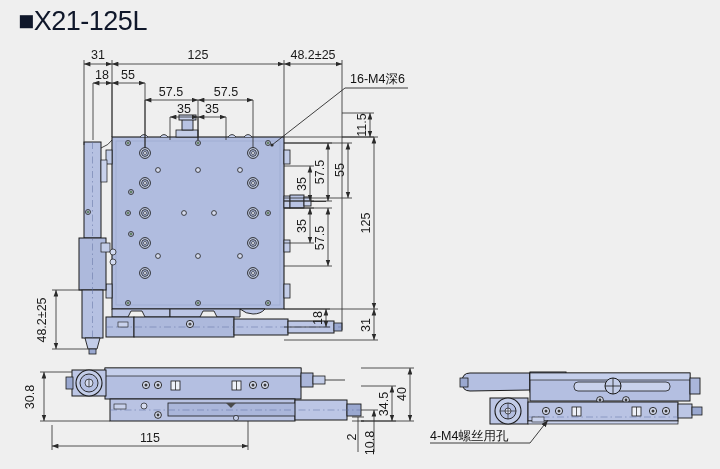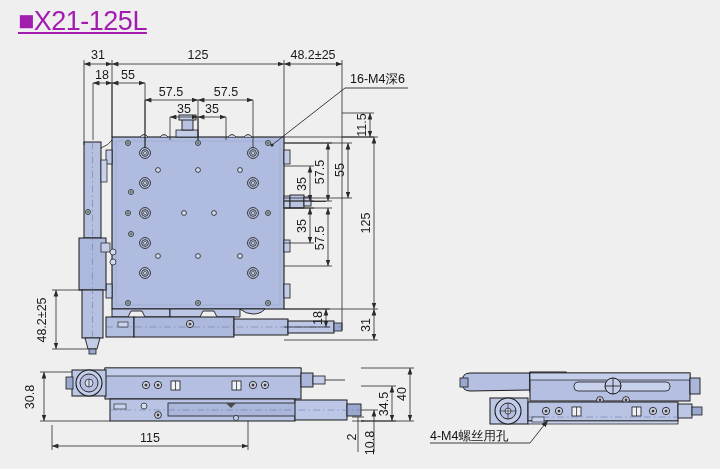--- a/index.html
+++ b/index.html
@@ -6,22 +6,22 @@
   body{
     width:720px;height:469px;
     background:#efefef;
     font-family:"Liberation Sans","DejaVu Sans",sans-serif;
     overflow:hidden;
     position:relative;
   }
   #root{position:absolute;left:0;top:0;width:720px;height:469px;}
   .title{
     position:absolute;left:18px;top:6px;
-    font-size:27px;color:#a21caf;letter-spacing:-0.5px;
-    white-space:nowrap;font-weight:400;text-decoration:underline;
+    font-size:27px;color:#0f172a;letter-spacing:-0.5px;
+    white-space:nowrap;font-weight:400;
   }
   svg{position:absolute;left:0;top:0;}
   .dimtxt{
     font-family:"Liberation Sans","DejaVu Sans",sans-serif;
     font-size:12.5px;fill:#1a1a1a;
   }
   .note{
     font-family:"Liberation Sans","DejaVu Sans",sans-serif;
     font-size:12.5px;fill:#111;
   }

